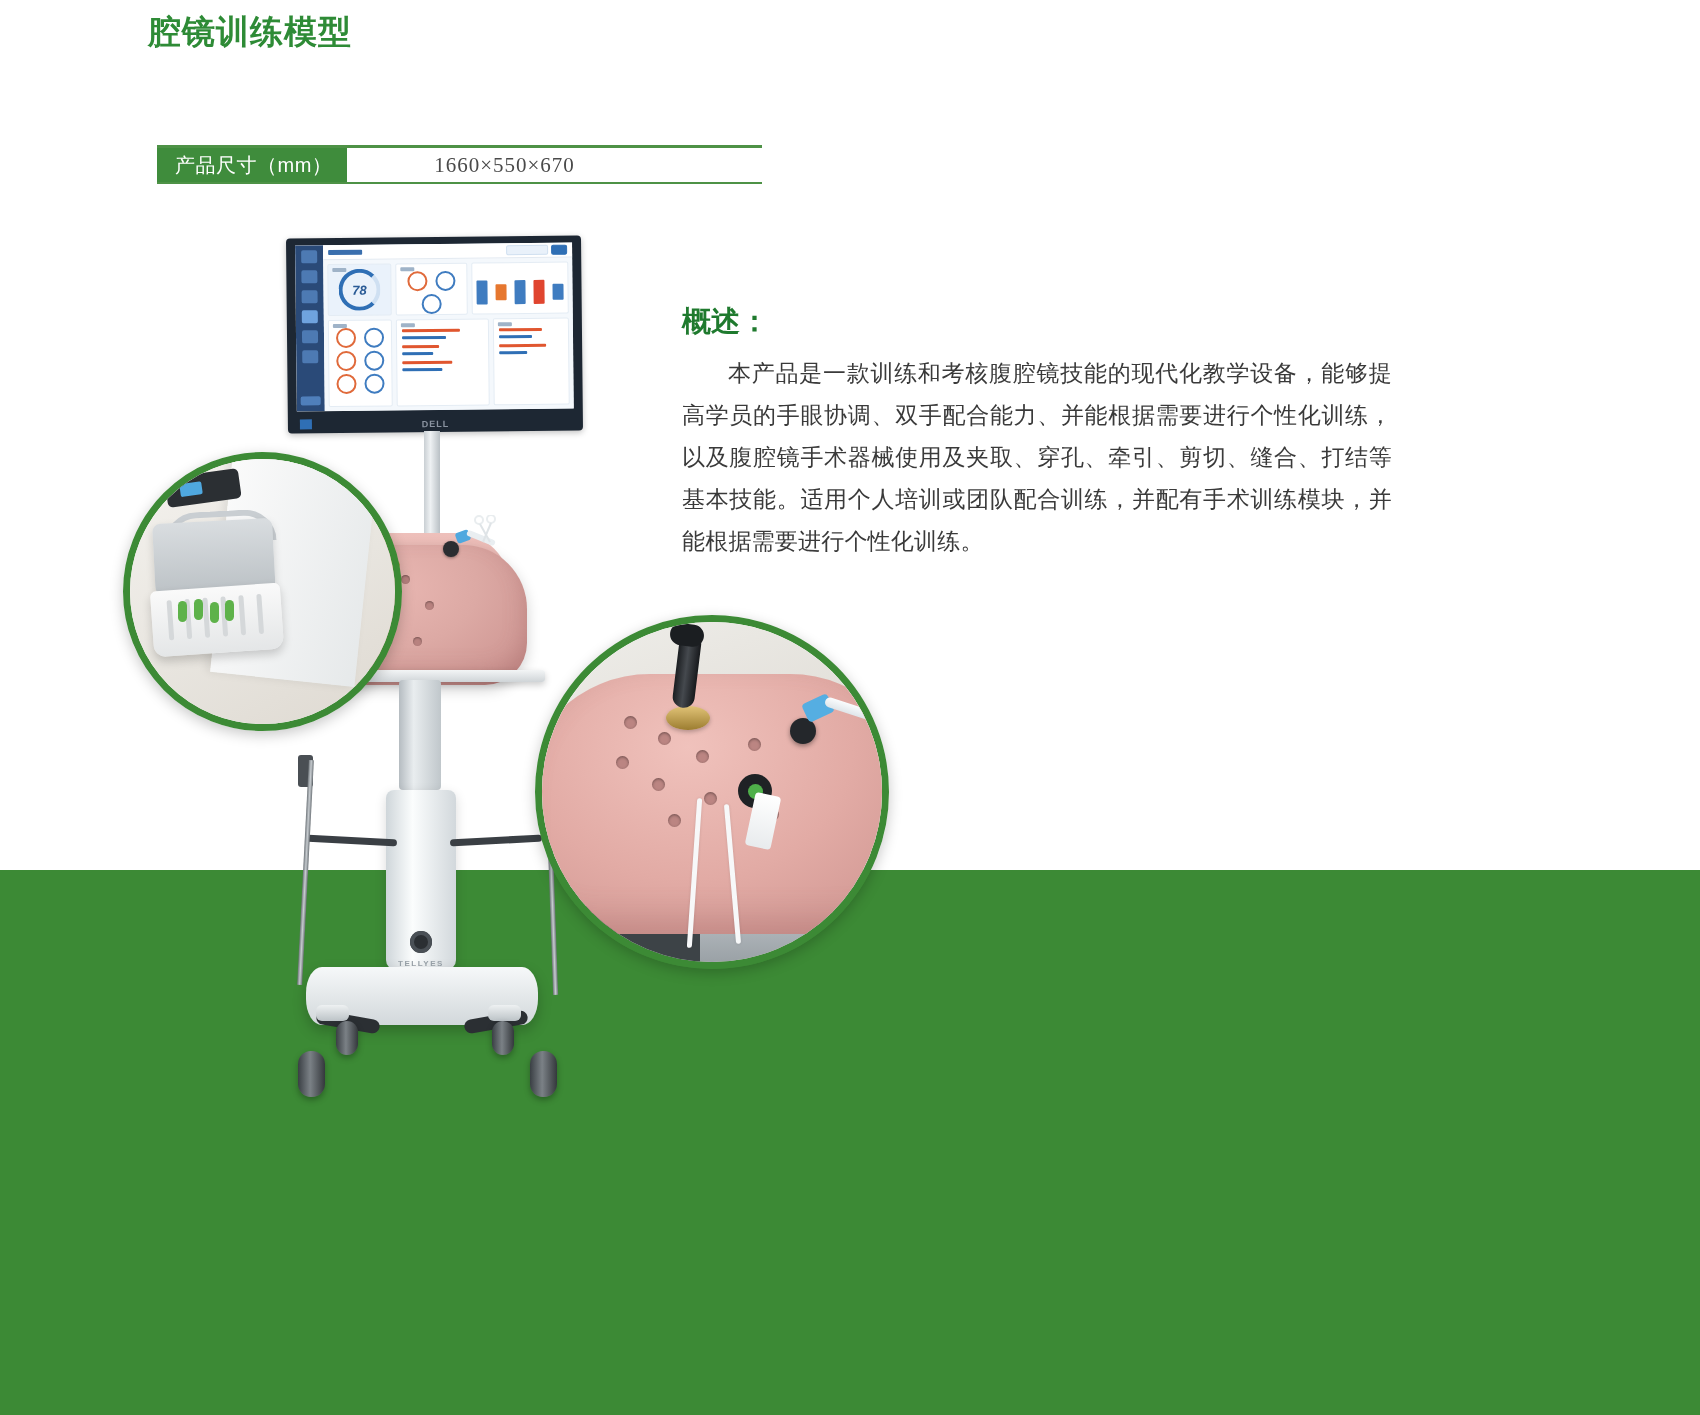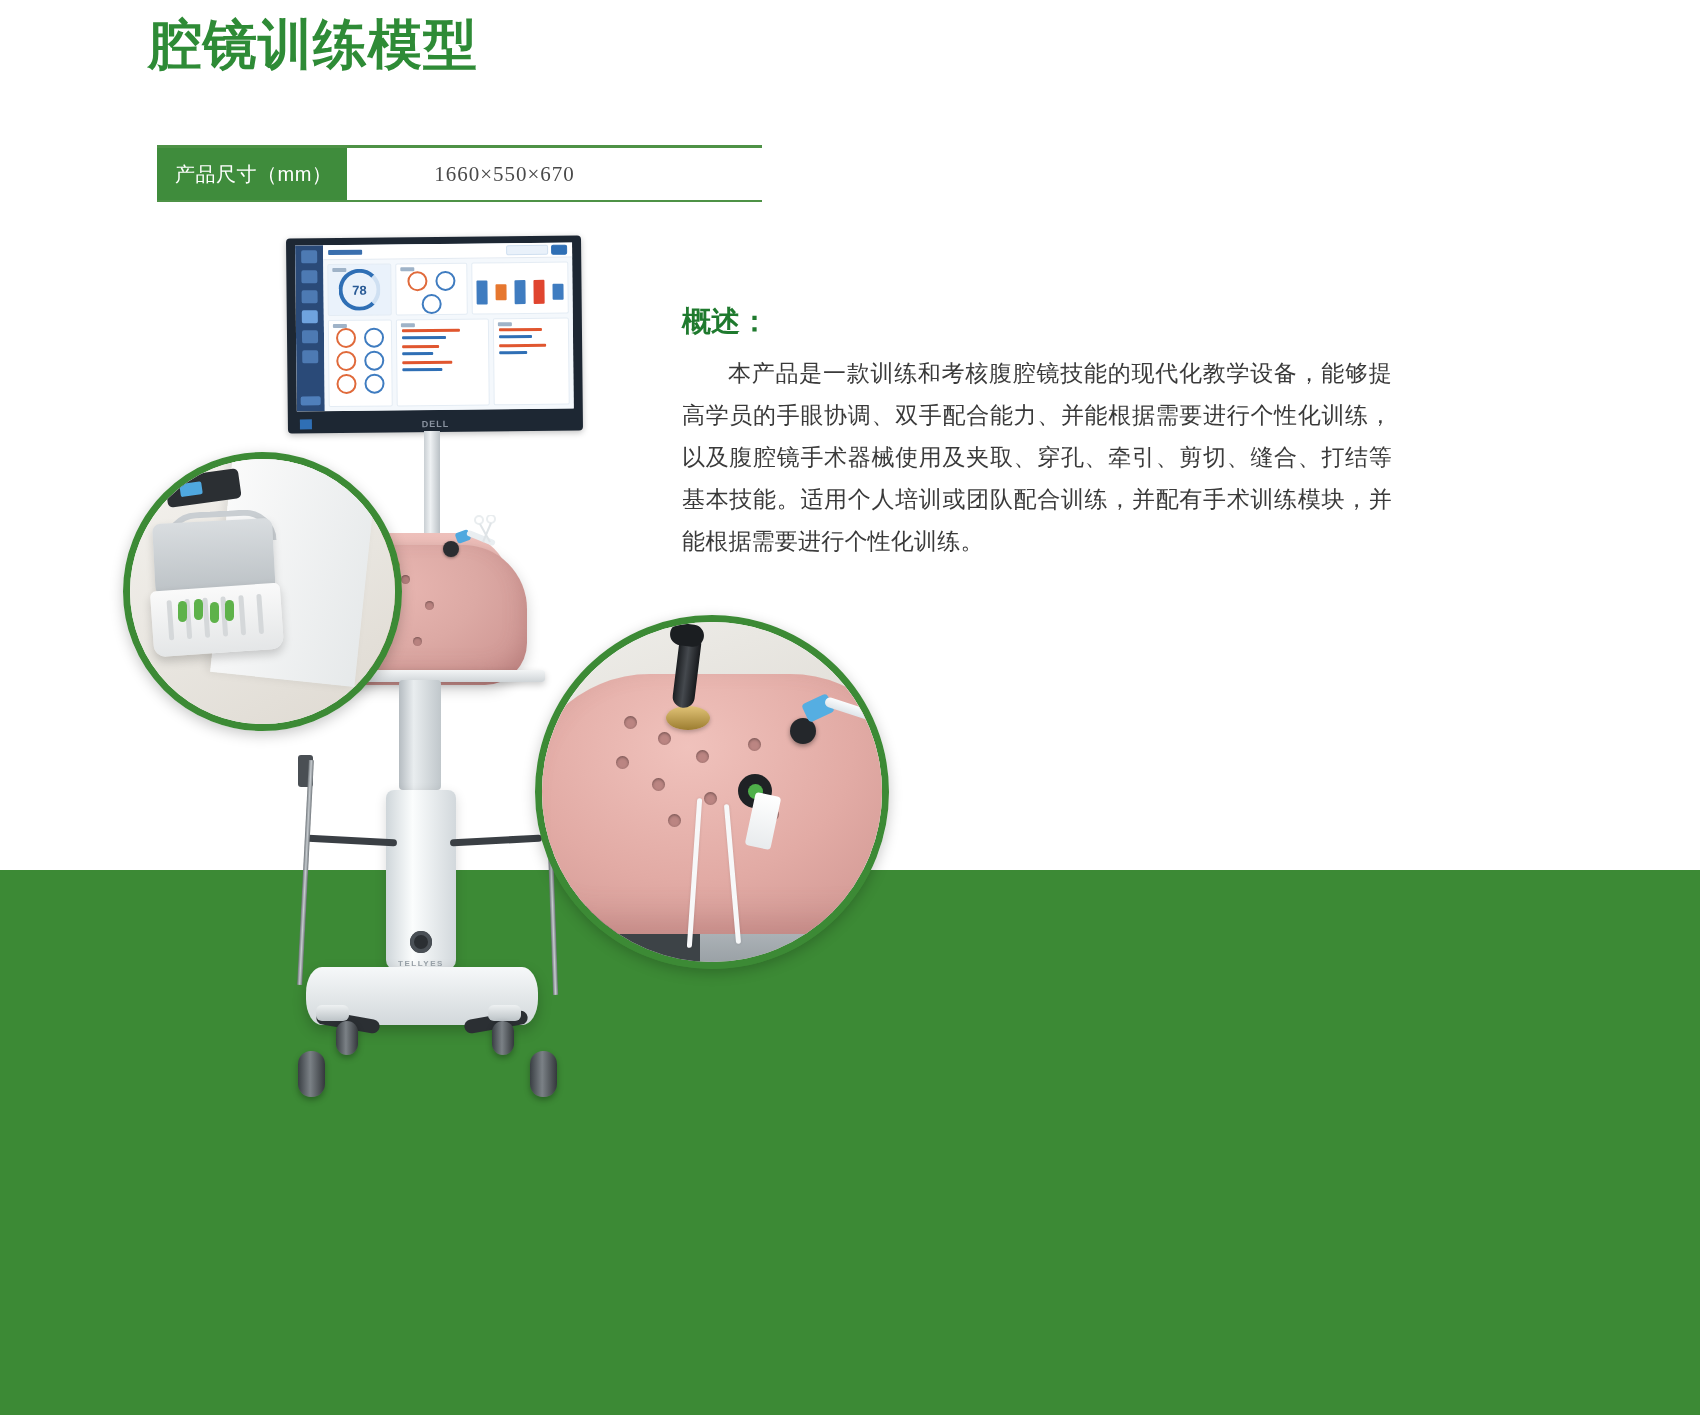--- a/index.html
+++ b/index.html
@@ -13,32 +13,32 @@
 
   
   .green-band{
     position:absolute;left:0;right:0;top:870px;bottom:0;
     background:#3c8a35;
   }
 
   
   .header{position:absolute;left:148px;top:14px;width:1000px;}
   .title{
-    font-size:54px;font-weight:bold;color:#2e8b36;
+    font-size:33px;font-weight:bold;color:#2e8b36;
     letter-spacing:1px;line-height:1.12;margin:0;
   }
   .subtitle{
     font-size:27px;font-weight:bold;color:#1a1a1a;
     margin:14px 0 0 0;letter-spacing:0.3px;white-space:nowrap;
   }
 
   
   .spec{position:absolute;left:157px;top:145px;width:605px;}
   .spec-rule{height:3px;background:#4e9246;width:100%;}
-  .spec-row{display:flex;align-items:stretch;height:52px;}
+  .spec-row{display:flex;align-items:stretch;height:34px;}
   .spec-label{
     width:190px;background:#3f8c3c;color:#ffffff;
     font-size:20px;display:flex;align-items:center;
     padding-left:18px;box-sizing:border-box;letter-spacing:0.5px;
   }
   .spec-value{
     flex:1;display:flex;align-items:center;justify-content:center;
     color:#4a4a4a;font-size:21px;letter-spacing:1px;
     font-family:"Liberation Serif","DejaVu Serif",serif;
     padding-right:100px;box-sizing:border-box;
@@ -82,21 +82,21 @@
   .dash-top{height:14px;background:#ffffff;display:flex;align-items:center;
     padding:0 5px;gap:4px;border-bottom:1px solid #e2e9f1;}
   .dash-top-title{width:34px;height:5px;background:#3a6fae;border-radius:1px;}
   .dash-top-right{margin-left:auto;display:flex;gap:3px;align-items:center;}
   .dash-chip{width:40px;height:8px;background:#e9f1fa;border:1px solid #cfdff0;border-radius:2px;}
   .dash-chip.b{width:14px;background:#2f6fb5;border-color:#2f6fb5;}
   .dash-body{flex:1;padding:4px;display:flex;flex-direction:column;gap:4px;}
   .dash-row1{display:flex;gap:4px;height:52px;}
   .card{background:#ffffff;border:1px solid #e4ecf4;border-radius:2px;}
   .card-score{width:62px;background:#eaf2fb;display:flex;flex-direction:column;
-    align-items:center;justify-content:center;position:relative;}
+    align-items:center;justify-content:center;position:relative;font-style:italic;}
   .ring{width:34px;height:34px;border-radius:50%;
     border:4px solid #2f6fb5;border-right-color:#cfe0f2;
     display:flex;align-items:center;justify-content:center;}
   .ring span{font-size:13px;font-weight:bold;color:#2a5b96;}
   .card-lbl{position:absolute;top:3px;left:4px;width:14px;height:4px;background:#9fb3c8;border-radius:1px;}
   .card-mid{flex:1;display:flex;flex-direction:column;align-items:center;
     justify-content:center;gap:3px;padding-top:6px;position:relative;}
   .mini-ring{width:16px;height:16px;border-radius:50%;border:2px solid #e06a3b;}
   .mini-ring.blue{border-color:#3f7cc0;}
   .mini-row{display:flex;gap:8px;}

